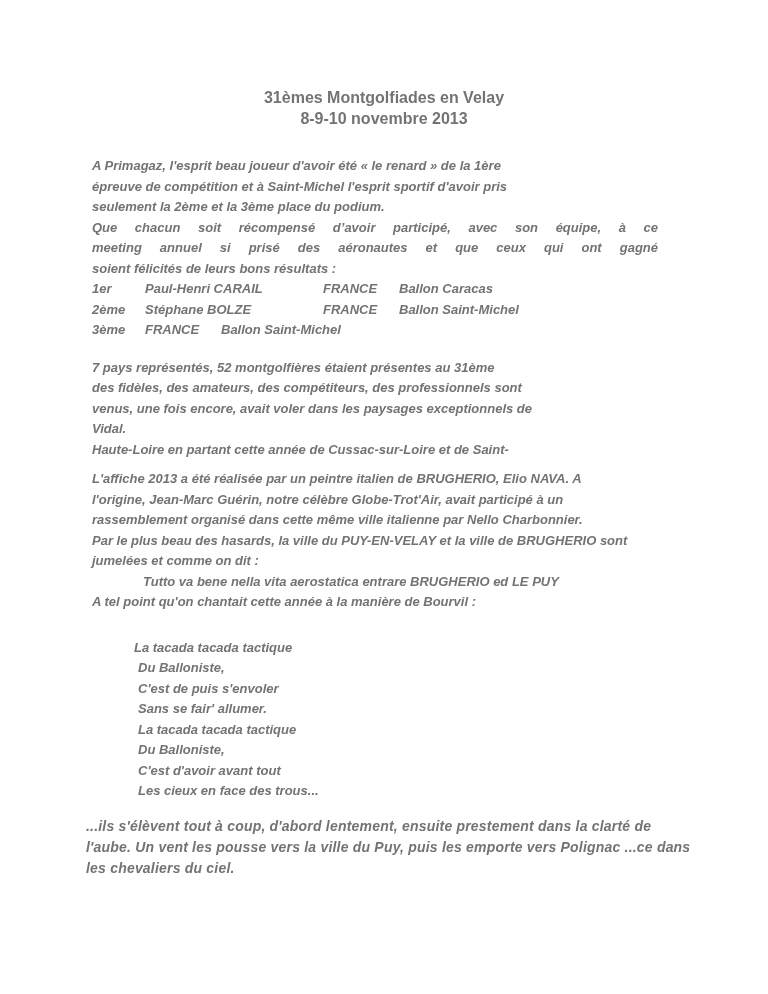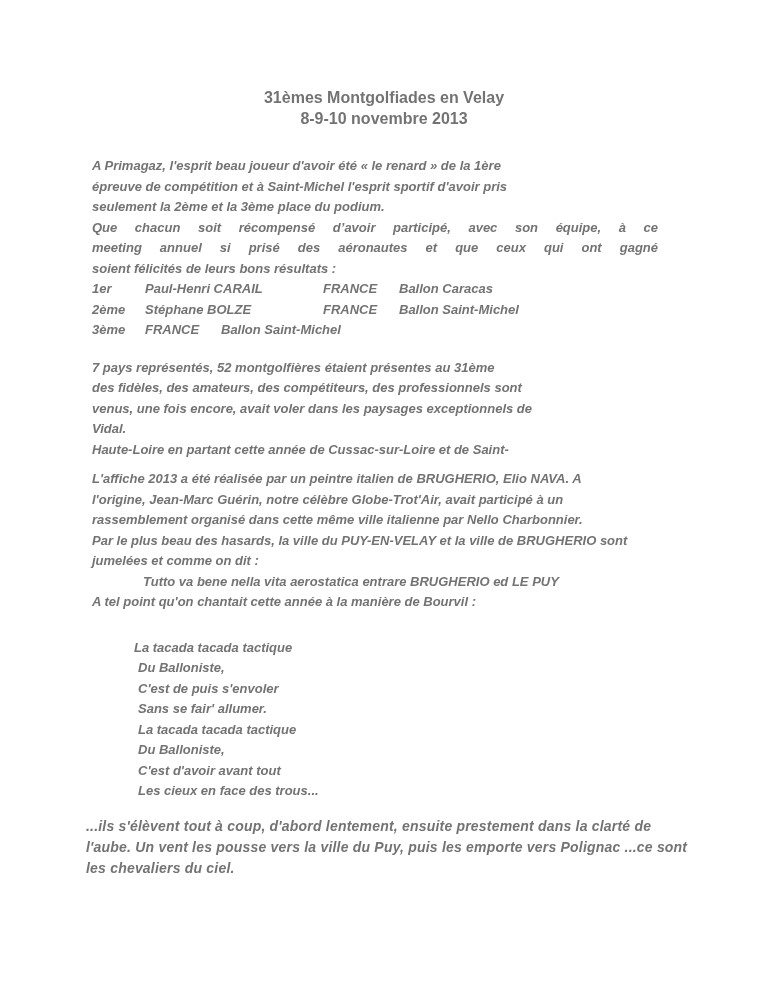--- a/index.html
+++ b/index.html
@@ -112,17 +112,17 @@
     <div class="body-line">C'est de puis s'envoler</div>
     <div class="body-line">Sans se fair' allumer.</div>
     <div class="body-line">La tacada tacada tactique</div>
     <div class="body-line">Du Balloniste,</div>
     <div class="body-line">C'est d'avoir avant tout</div>
     <div class="body-line">Les cieux en face des trous...</div>
   </div>
 
   <div class="para para-final">
     <div class="body-line">...ils s'élèvent tout à coup, d'abord lentement, ensuite prestement dans la clarté de</div>
-    <div class="body-line">l'aube. Un vent les pousse vers la ville du Puy, puis les emporte vers Polignac ...ce sont</div>
+    <div class="body-line">l'aube. Un vent les pousse vers la ville du Puy, puis les emporte vers Polignac ...ce dans</div>
     <div class="body-line">les chevaliers du ciel.</div>
   </div>
 
 </div>
 
 </body></html>

